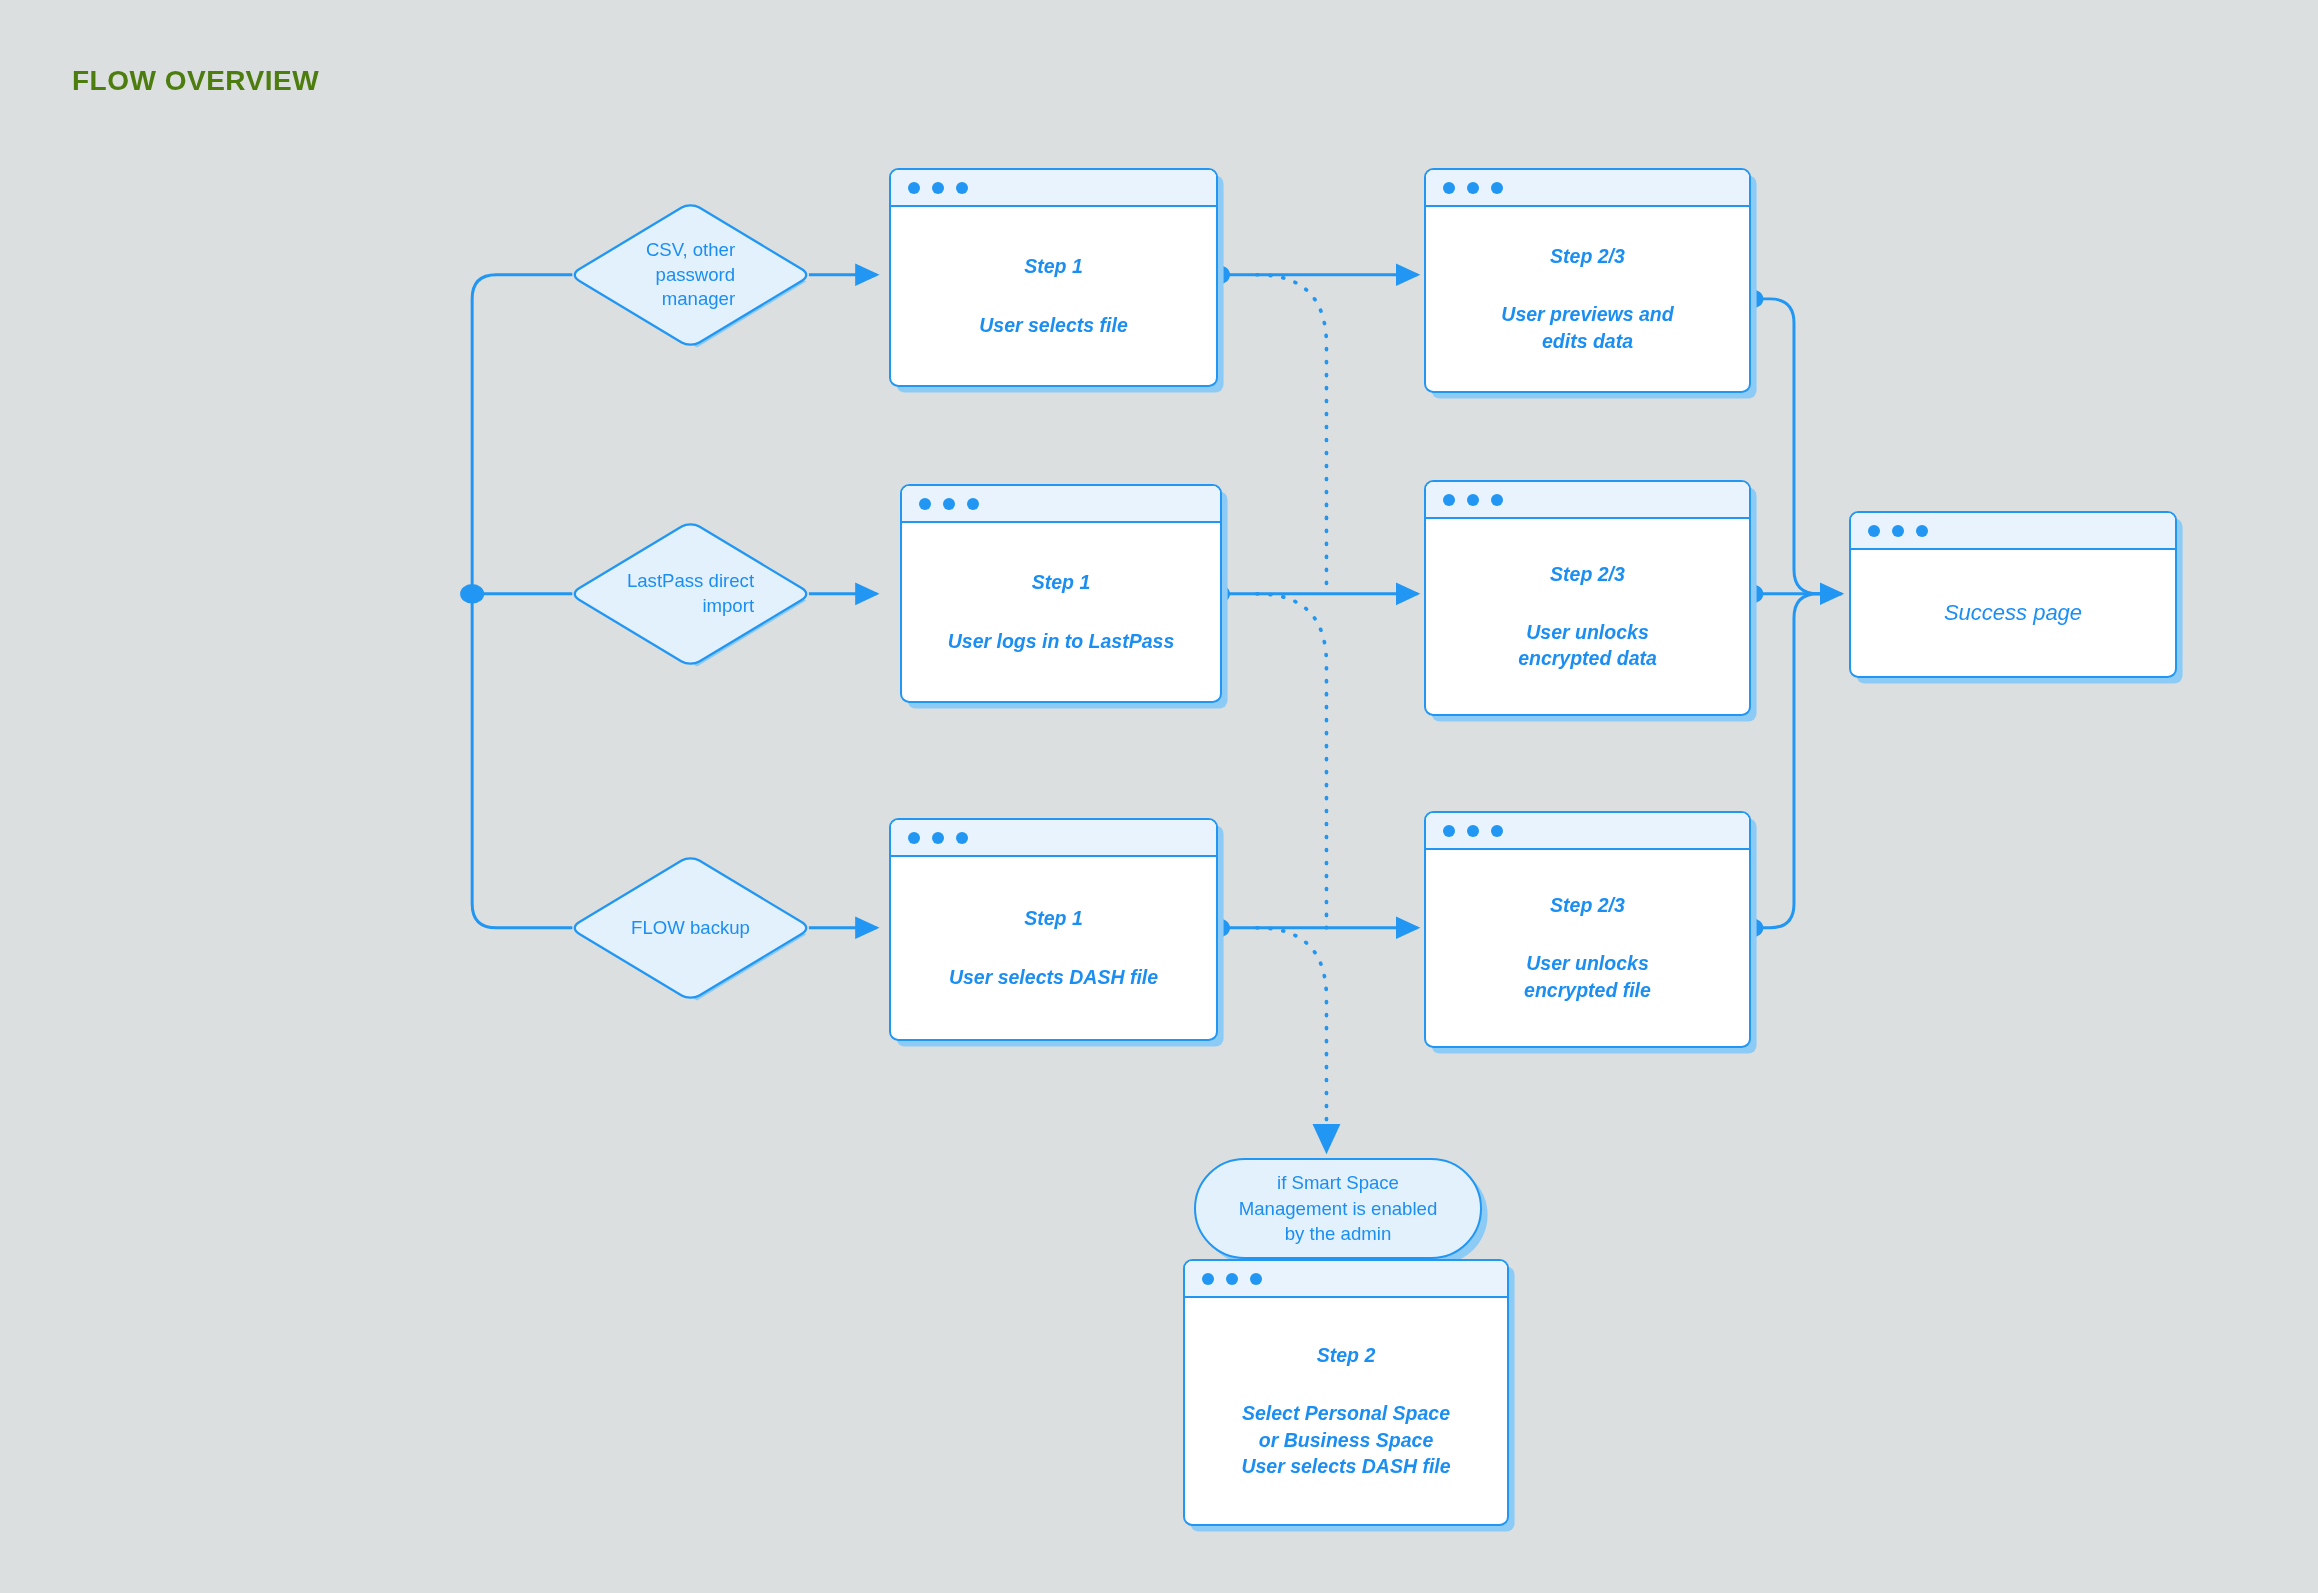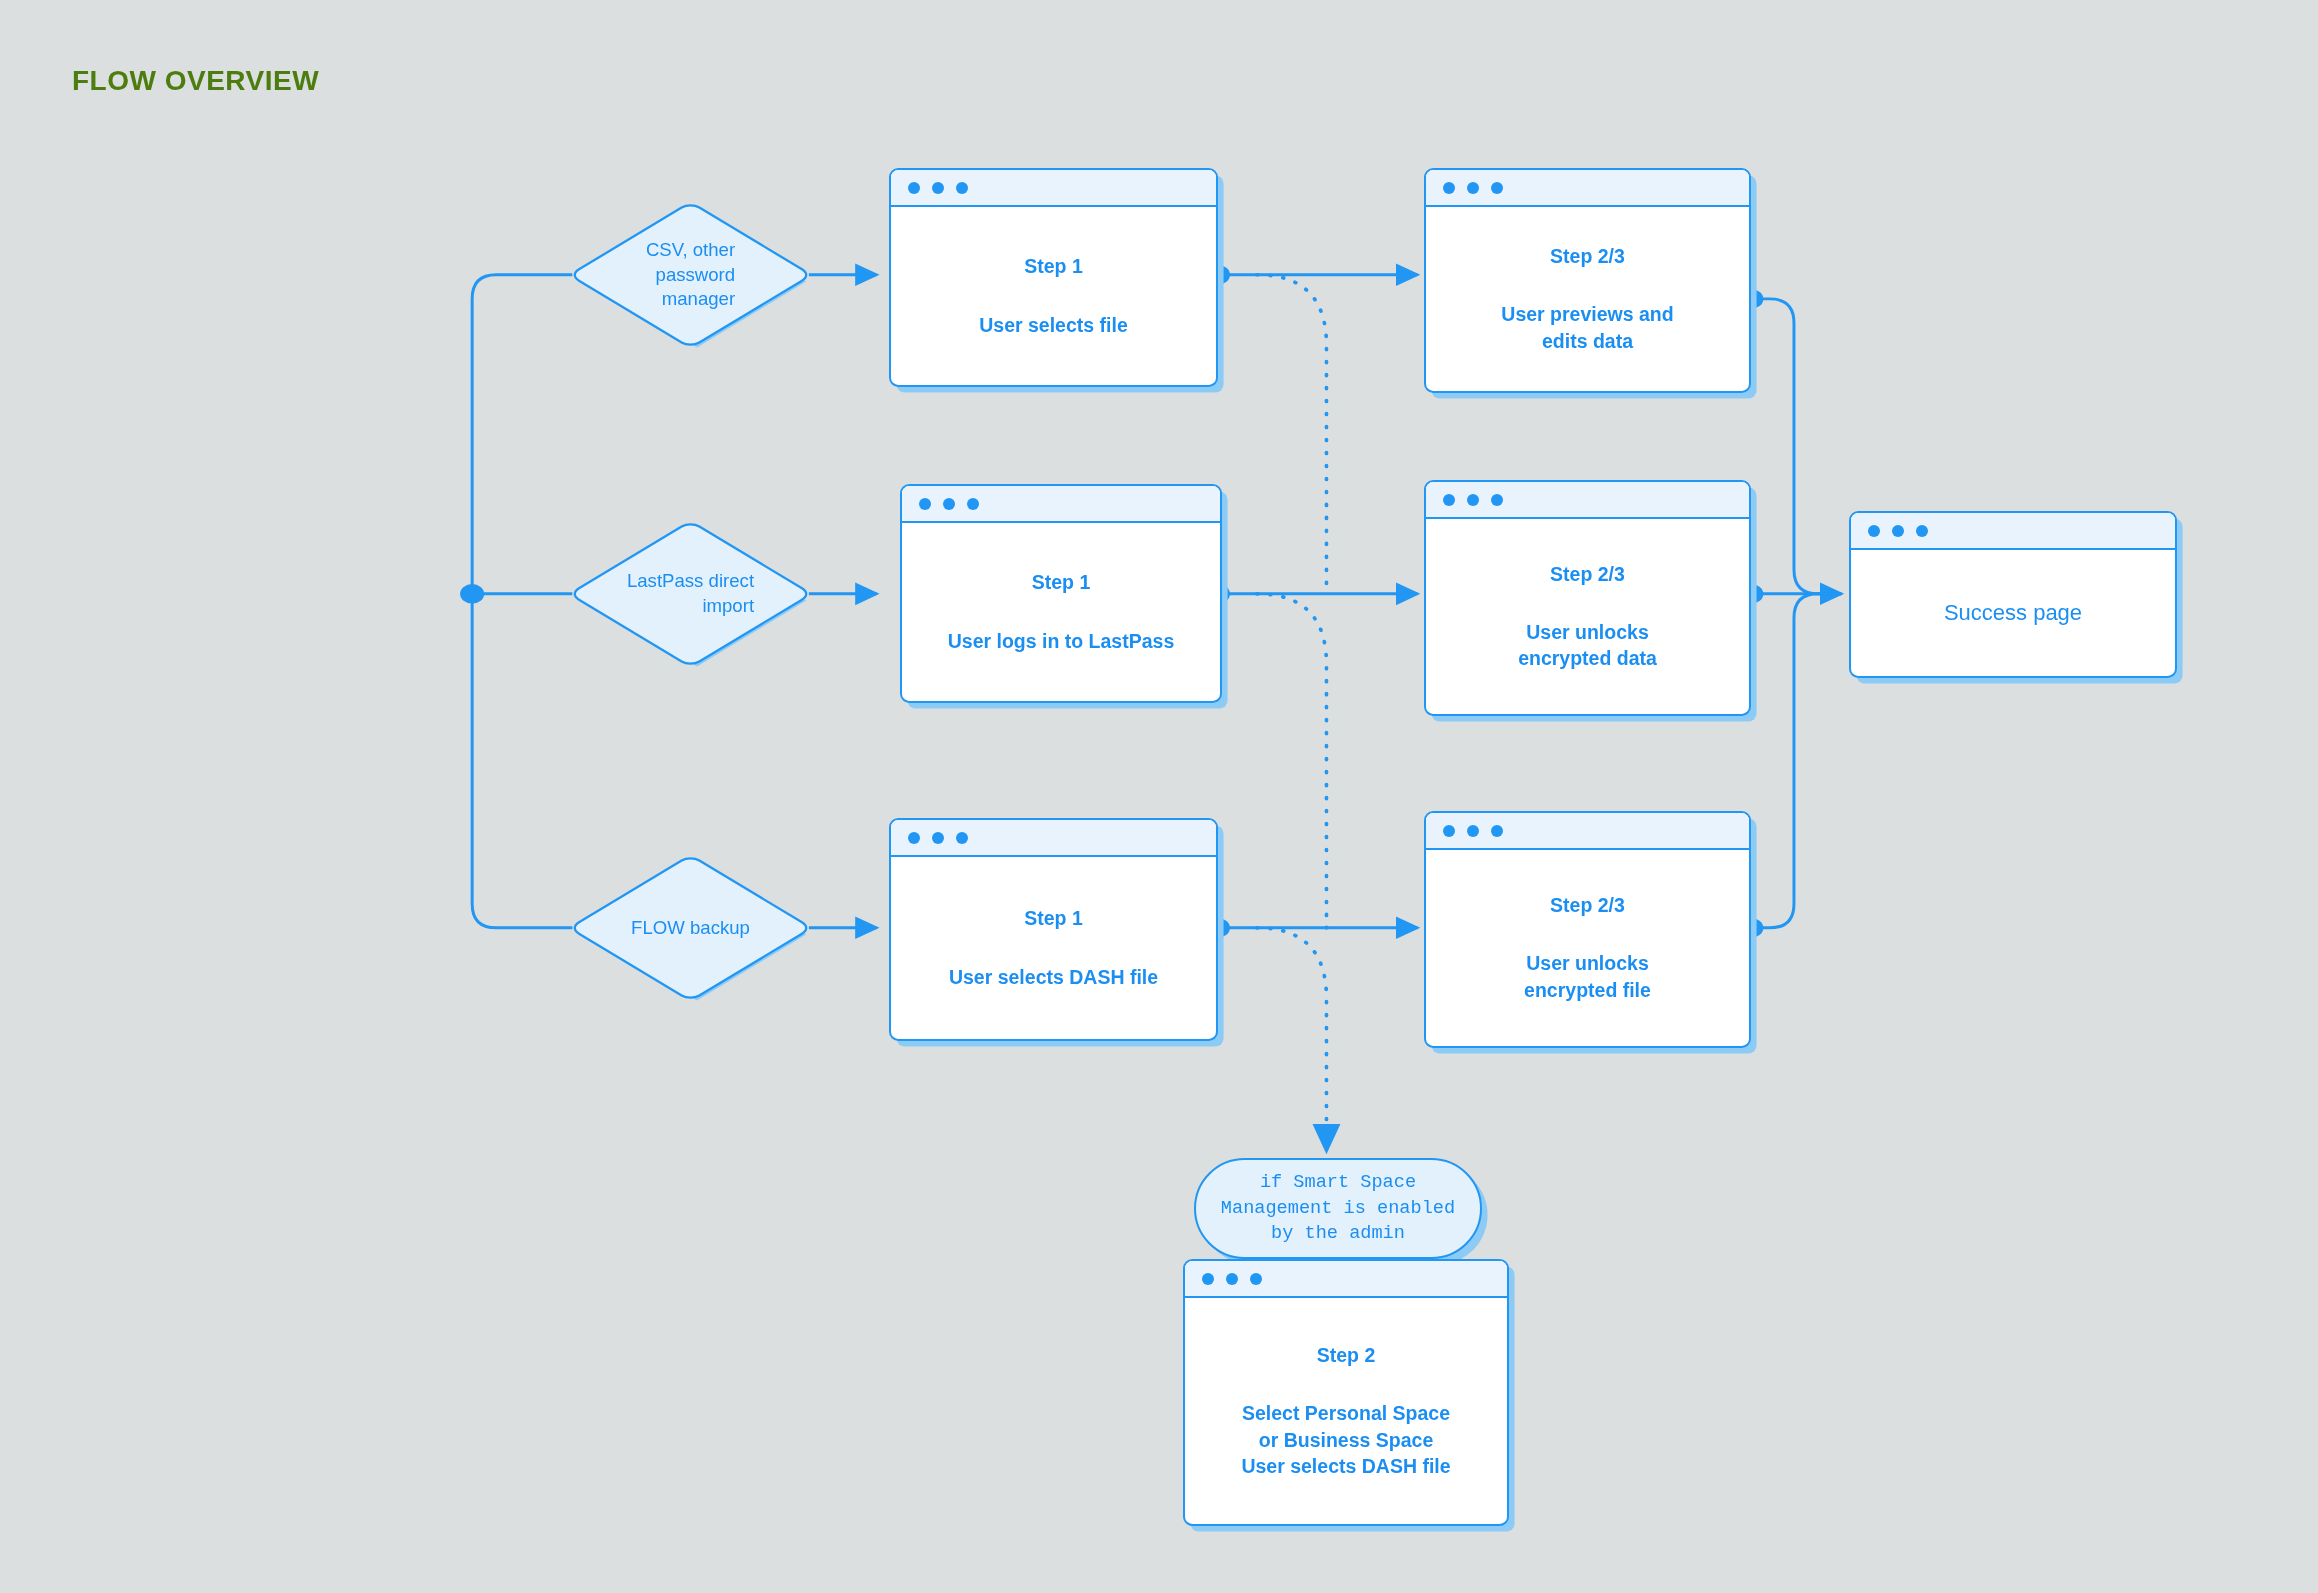--- a/index.html
+++ b/index.html
@@ -69,20 +69,21 @@
     height: 12px;
     border-radius: 50%;
     background: #2196f3;
   }
   .card-body {
     flex: 1 1 auto;
     display: flex;
     flex-direction: column;
     justify-content: center;
     padding: 5.6px 15px;
+    font-style: italic;
   }
   .card-step {
     color: #1b8ef2;
     font-weight: bold;
     font-size: 19.5px;
     text-align: center;
     line-height: 1.3;
   }
   .card-desc {
     color: #1b8ef2;
@@ -306,21 +307,21 @@
     <div class="card-titlebar">
       <span class="dot"></span>
       <span class="dot"></span>
       <span class="dot"></span>
     </div>
     <div class="card-body">
       <div class="card-desc plain no-gap">Success page</div>
     </div>
   </div>
 
-  <div class="pill" style="left:1194px; top:1158px; width:288px; height:101px;font-family:Liberation Mono, monospace;">
+  <div class="pill" style="left:1194px; top:1158px; width:288px; height:101px;">
     <div class="label">if Smart Space
 Management is enabled
 by the admin</div>
   </div>
 
   <div class="card" style="left:1183px; top:1259px; width:326px; height:267px;">
     <div class="card-titlebar">
       <span class="dot"></span>
       <span class="dot"></span>
       <span class="dot"></span>

